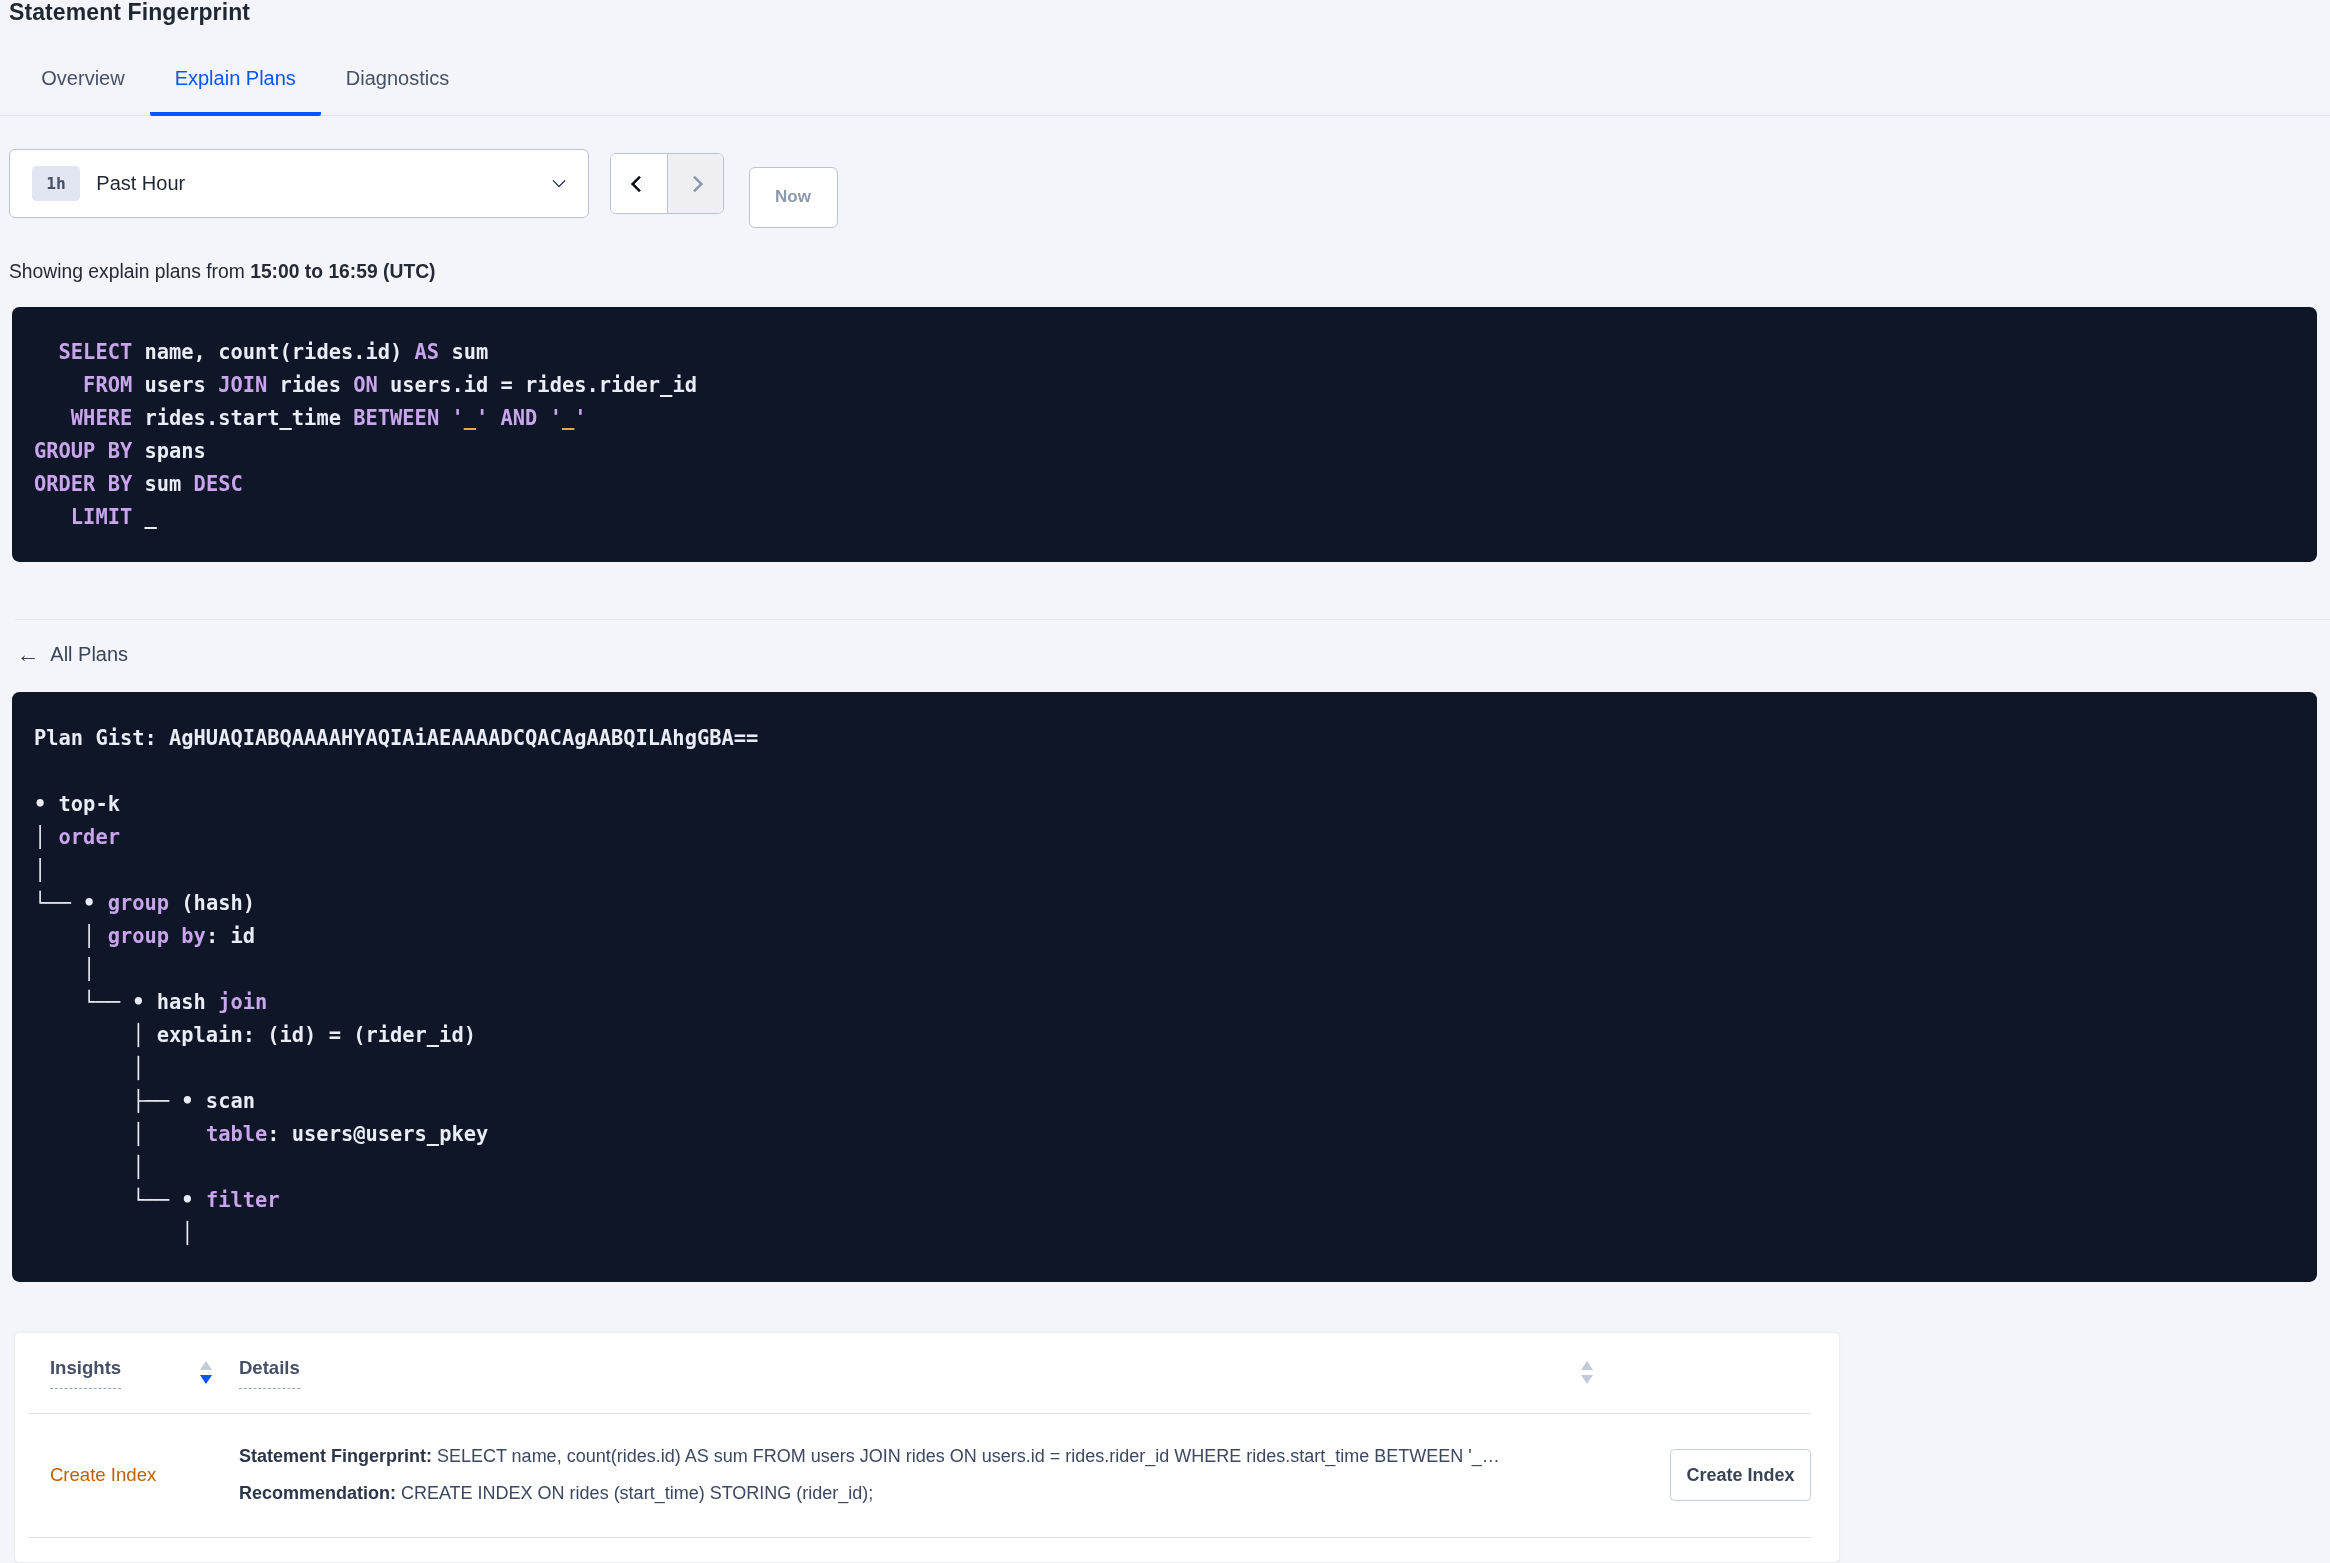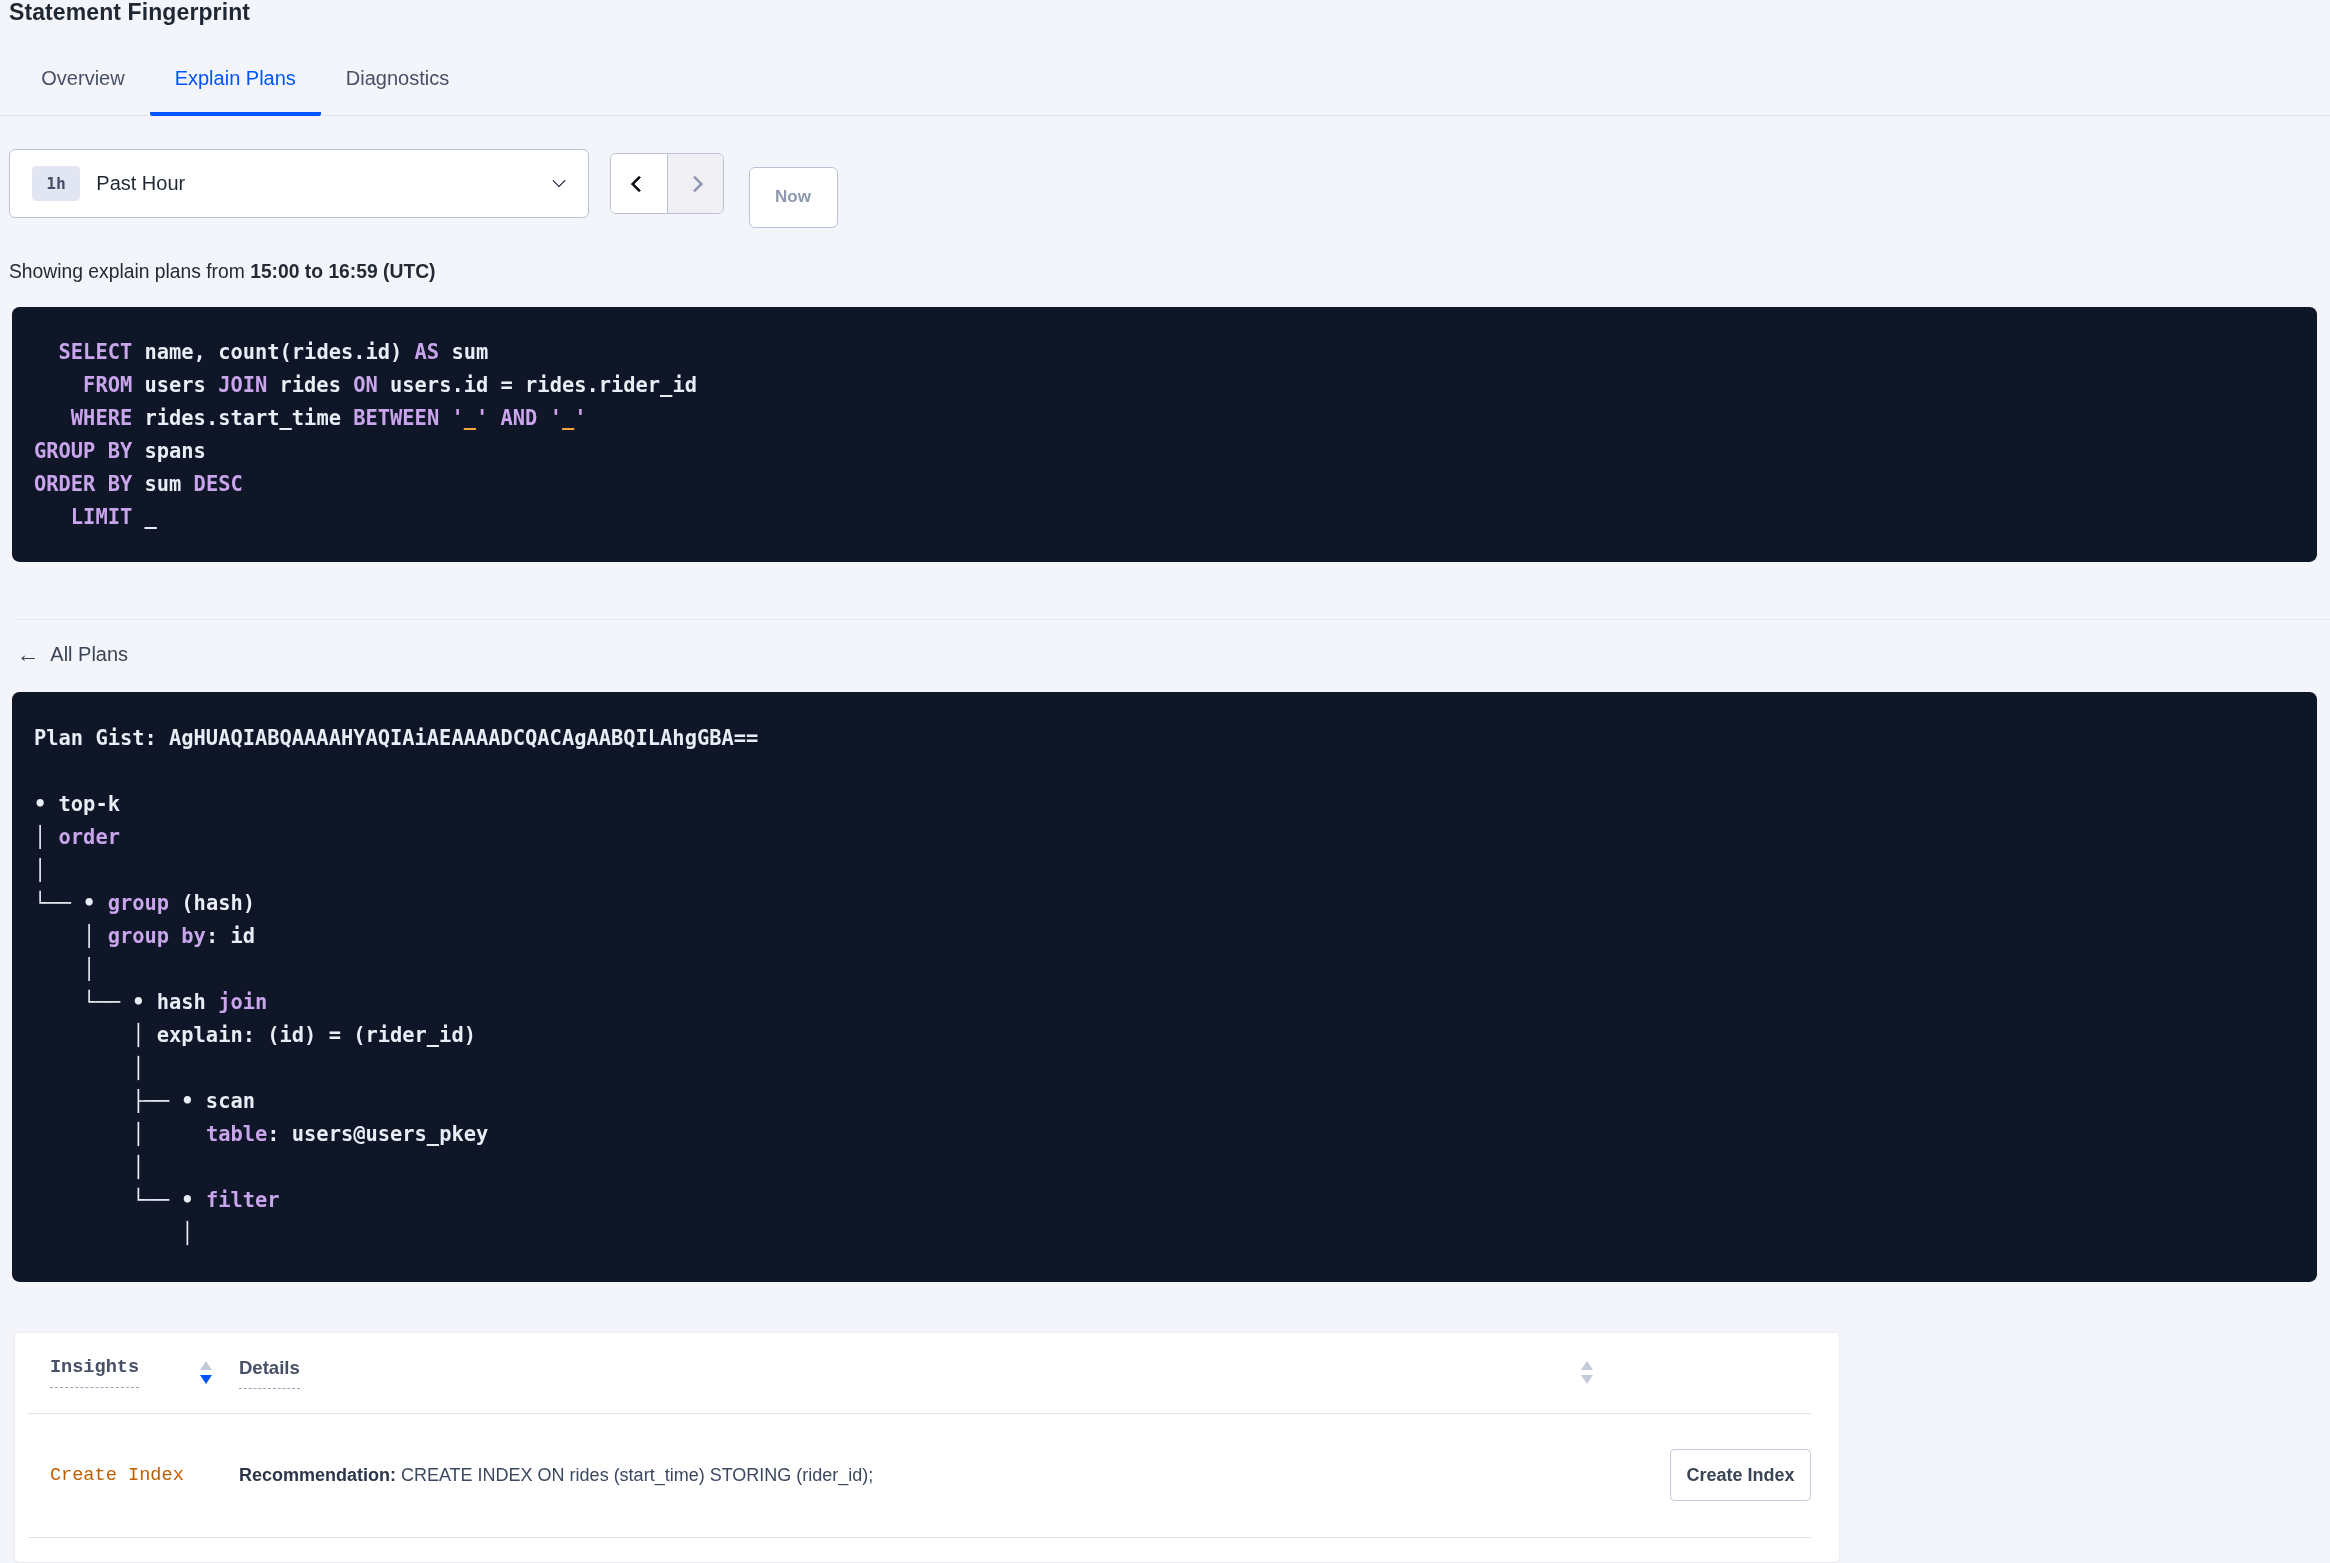--- a/index.html
+++ b/index.html
@@ -140,21 +140,21 @@
     box-shadow: 0 0.7px 3px rgba(40,50,70,0.10);
     padding-bottom: 24.5px;
   }
   .tbl-header {
     height: 81px;
     margin: 0 28px 0 13.4px;
     border-bottom: 1.5px solid #dde2ec;
     display: flex; align-items: center;
     padding-left: 21.5px;
   }
-  .col-insight { width: 189px; display: flex; align-items: center; font-family: Liberation Mono, monospace; }
+  .col-insight { width: 189px; display: flex; align-items: center; }
   .th-label {
     font-size: 18.6px; font-weight: 700; color: #475066;
     border-bottom: 1.5px dashed #9aa4b8; padding-bottom: 9px;
     cursor: pointer;
   }
   .sort-icon { display: inline-flex; flex-direction: column; align-items: center; gap: 4.5px; cursor: pointer; }
   .tri { width: 0; height: 0; border-left: 6.7px solid transparent; border-right: 6.7px solid transparent; }
   .tri.up   { border-bottom: 9px solid #c3cad9; }
   .tri.down { border-top: 9px solid #c3cad9; }
   .tri.down.active { border-top-color: #0055ff; }
@@ -267,20 +267,23 @@
       </span>
     </div>
   </div>
 
   <div class="tbl-row">
     <div class="col-insight">
       <span class="insight-link">Create Index</span>
     </div>
     <div class="row-details">
       <div>
+        <b>Statement Fingerprint:</b><span> SELECT name, count(rides.id) AS sum FROM users JOIN rides ON users.id = rides.rider_id WHERE rides.start_time BETWEEN '_…</span>
+      </div>
+      <div>
         <b>Recommendation:</b><span> CREATE INDEX ON rides (start_time) STORING (rider_id);</span>
       </div>
     </div>
     <div class="row-action">
       <div class="create-index-btn">Create Index</div>
     </div>
   </div>
 </div>
 
 

